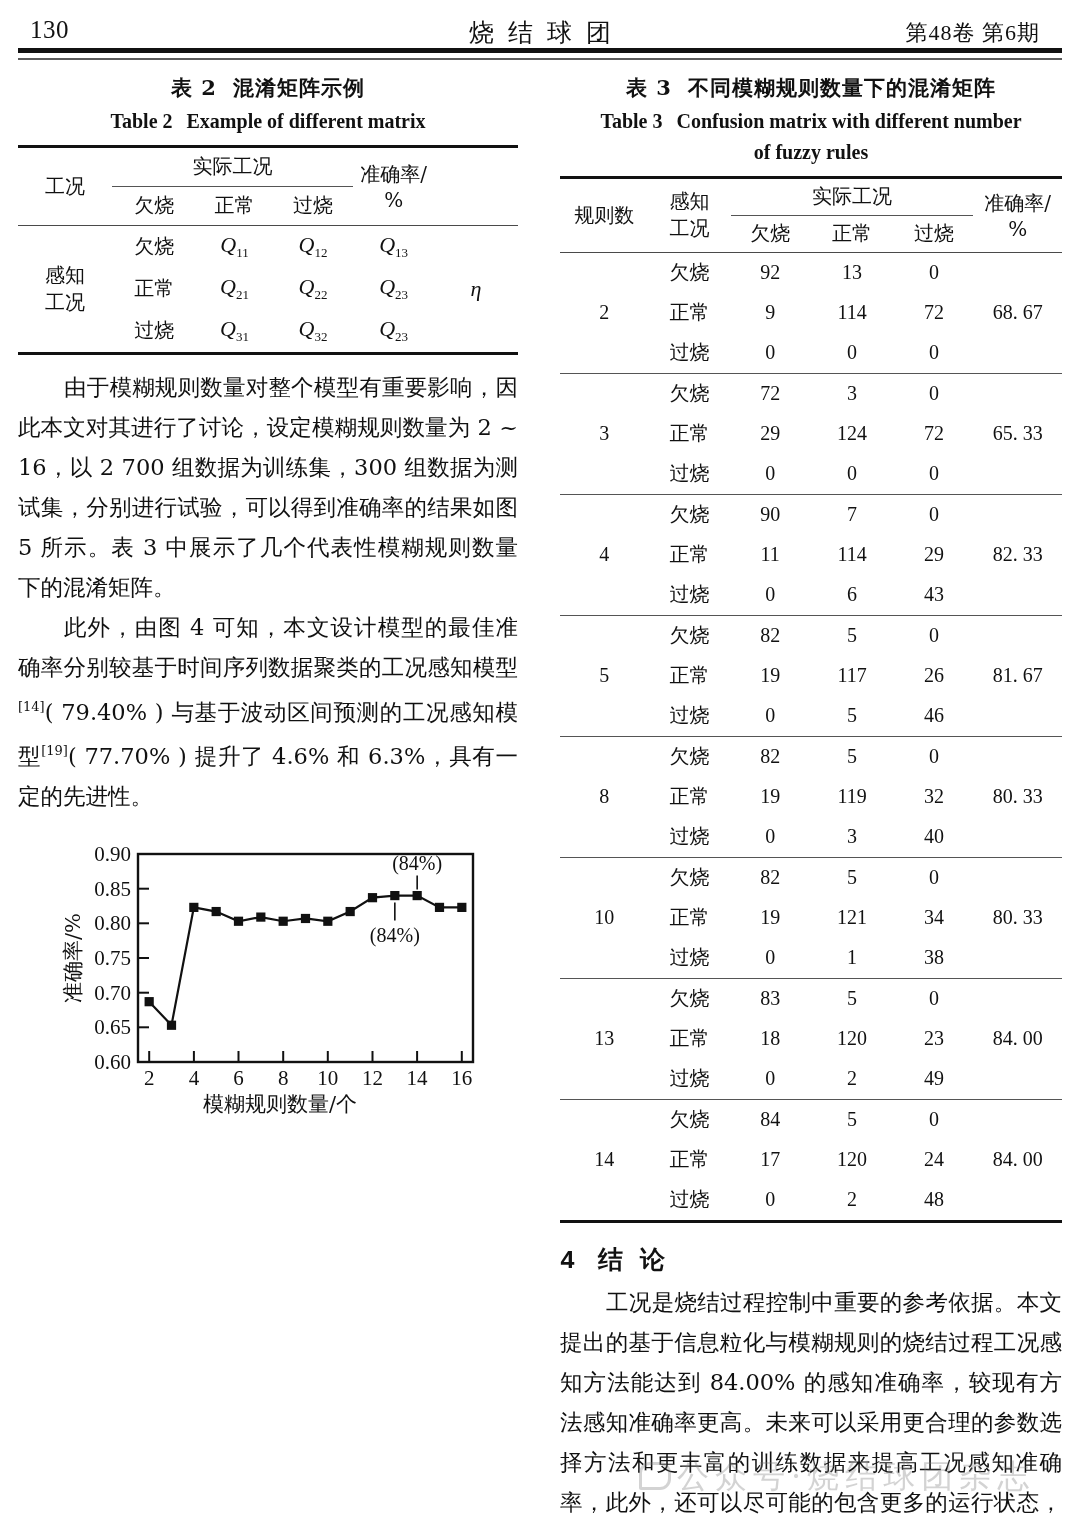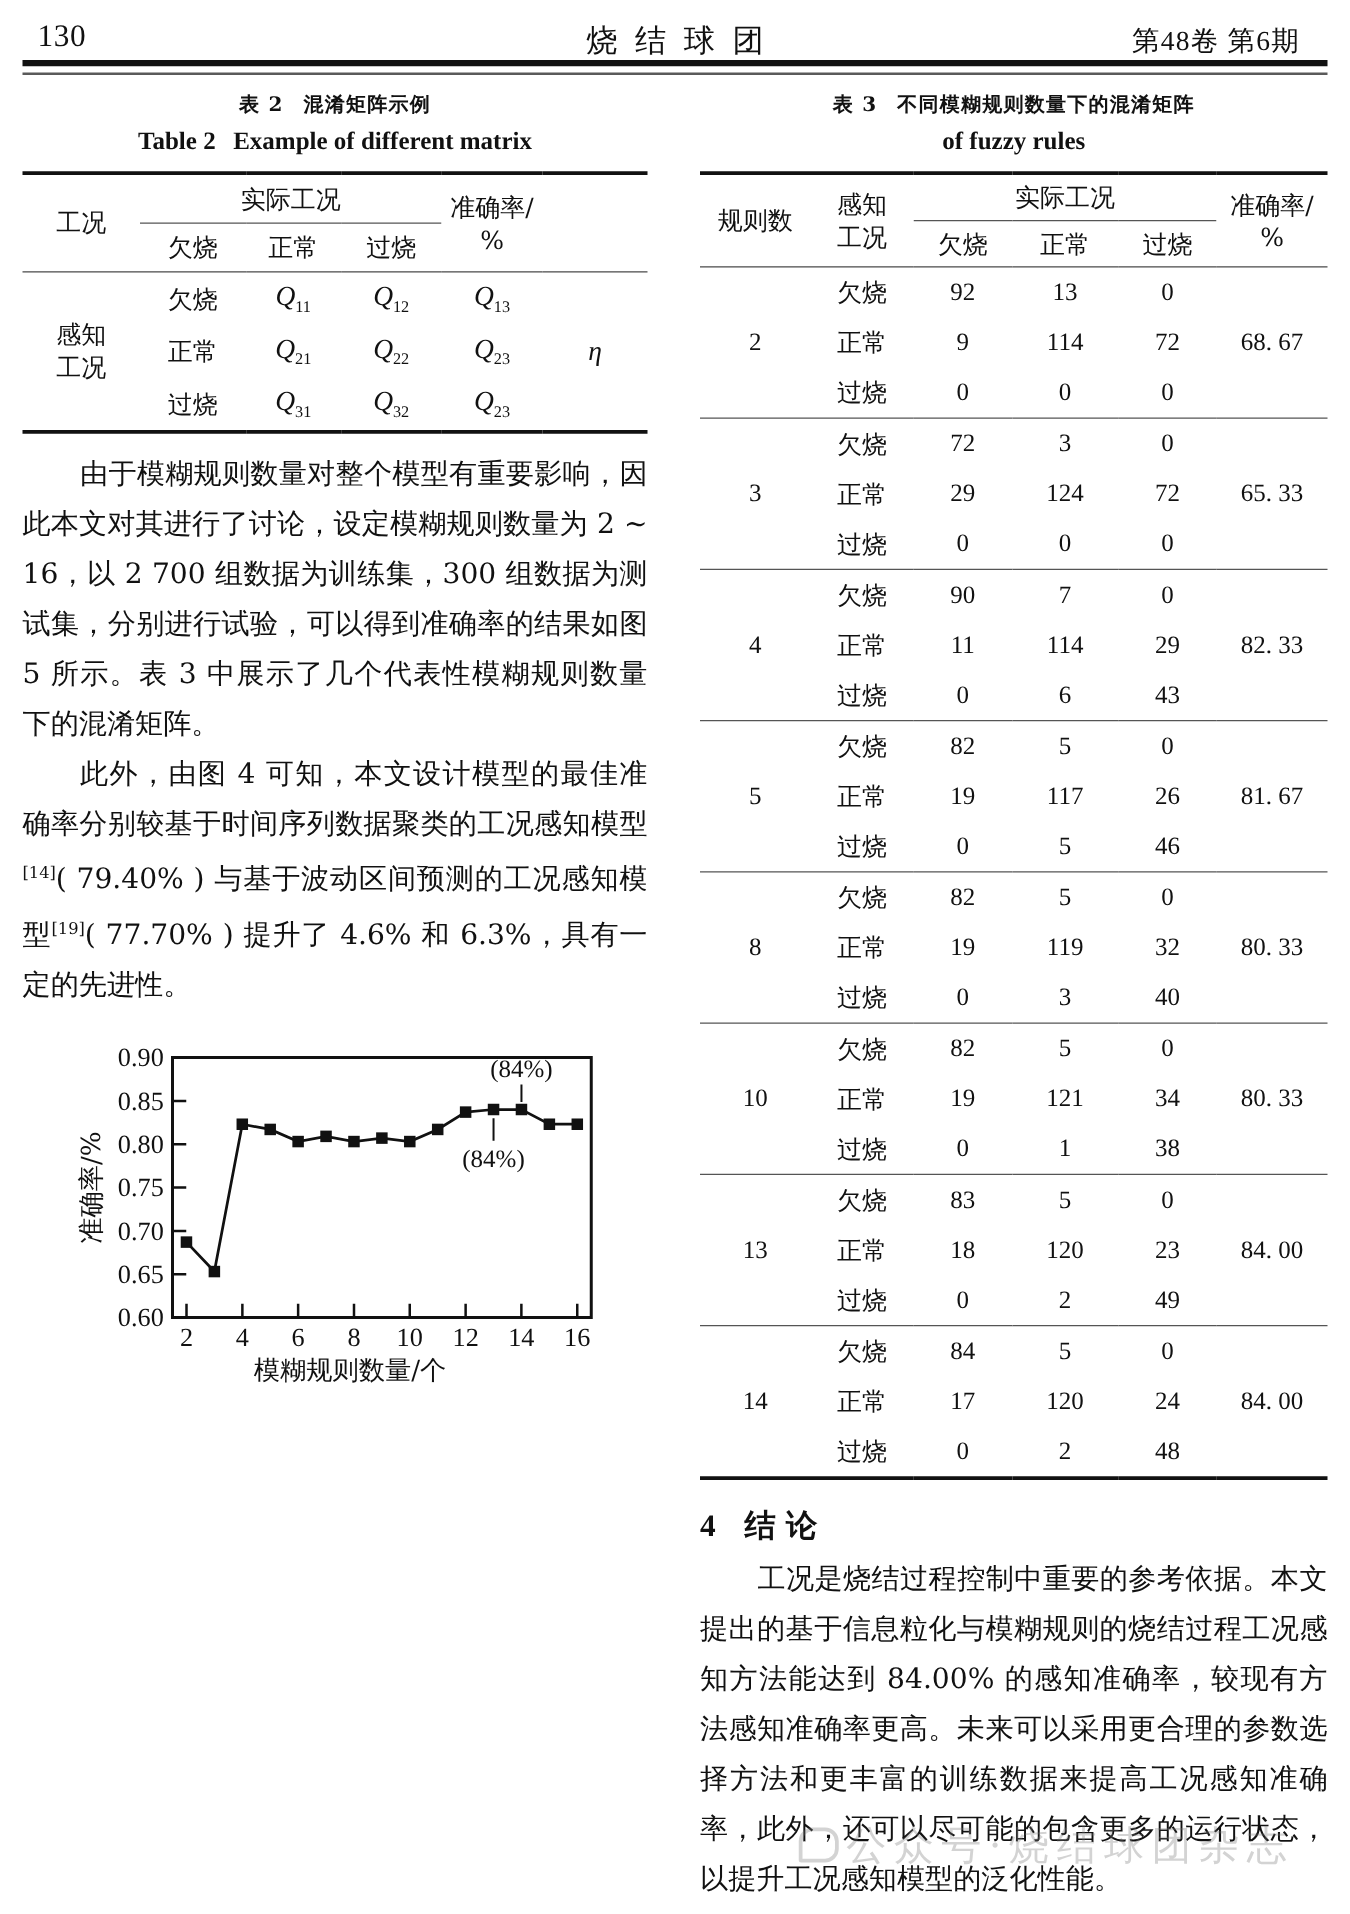--- a/index.html
+++ b/index.html
@@ -22,21 +22,21 @@
     font-size:25px;letter-spacing:14px;text-indent:14px;font-family:"DejaVu Serif",serif;}
   .rh-vol{position:absolute;right:40px;top:8px;font-size:22px;letter-spacing:1px;}
   .rule-thick{position:absolute;left:18px;top:48px;width:1044px;height:5px;background:#111;}
   .rule-thin{position:absolute;left:18px;top:58px;width:1044px;height:2px;background:#5a5a5a;}
 
   
   .col-left{position:absolute;left:18px;top:72px;width:500px;}
   .col-right{position:absolute;left:560px;top:72px;width:502px;}
 
   
-  .tcap-cn{text-align:center;font-size:16px;font-weight:bold;font-family:"DejaVu Serif",serif;
+  .tcap-cn{text-align:center;font-size:21px;font-weight:bold;font-family:"DejaVu Serif",serif;
     letter-spacing:1px;line-height:1.5;margin:0 0 2px 0;}
   .tcap-cn .gap{display:inline-block;width:16px;}
   .tcap-en{text-align:center;font-size:20px;font-weight:bold;line-height:1.55;margin:0;}
   .tcap-en .gap{display:inline-block;width:14px;}
 
   
   table.tbl{border-collapse:collapse;width:100%;font-size:20px;}
   table.tbl td,table.tbl th{font-weight:normal;padding:0;text-align:center;vertical-align:middle;}
   .bd-top{border-top:3px solid #111;}
   .bd-bot{border-bottom:3px solid #111;}
@@ -67,21 +67,21 @@
     text-justify:inter-character;
     letter-spacing:0px;
   }
   p.bt.ind{text-indent:46px;}
   sup{font-size:13px;vertical-align:super;}
 
   
   .figwrap{position:relative;margin-top:14px;}
 
   
-  h2.sec{font-family:Liberation Serif, serif;font-size:25px;font-weight:bold;margin:0 0 6px 0;
+  h2.sec{font-family:Liberation Mono, monospace;font-size:25px;font-weight:bold;margin:0 0 6px 0;
     letter-spacing:1px;}
   h2.sec .gap{display:inline-block;width:22px;}
 
   
   .watermark{
     position:absolute;left:600px;top:1455px;
     font-family:"DejaVu Serif",serif;font-size:32px;
     color:rgba(120,120,120,.33);letter-spacing:6px;
     pointer-events:none;white-space:nowrap;margin-left:39px;
   }
@@ -241,20 +241,21 @@
       
     </div>
   </div>
 
   <div class="col-right">
 
     <div class="tcap-cn">
       <span>表 3</span><span class="gap"></span><span>不同模糊规则数量下的混淆矩阵</span>
     </div>
     <div class="tcap-en">
+      <div><span>Table 3</span><span class="gap"></span><span>Confusion matrix with different number</span></div>
       <div>of fuzzy rules</div>
     </div>
 
     <table class="tbl t3">
       <colgroup>
         <col style="width:92px">
           <col style="width:86px">
         <col style="width:82px">
           <col style="width:88px">
           <col style="width:82px">

